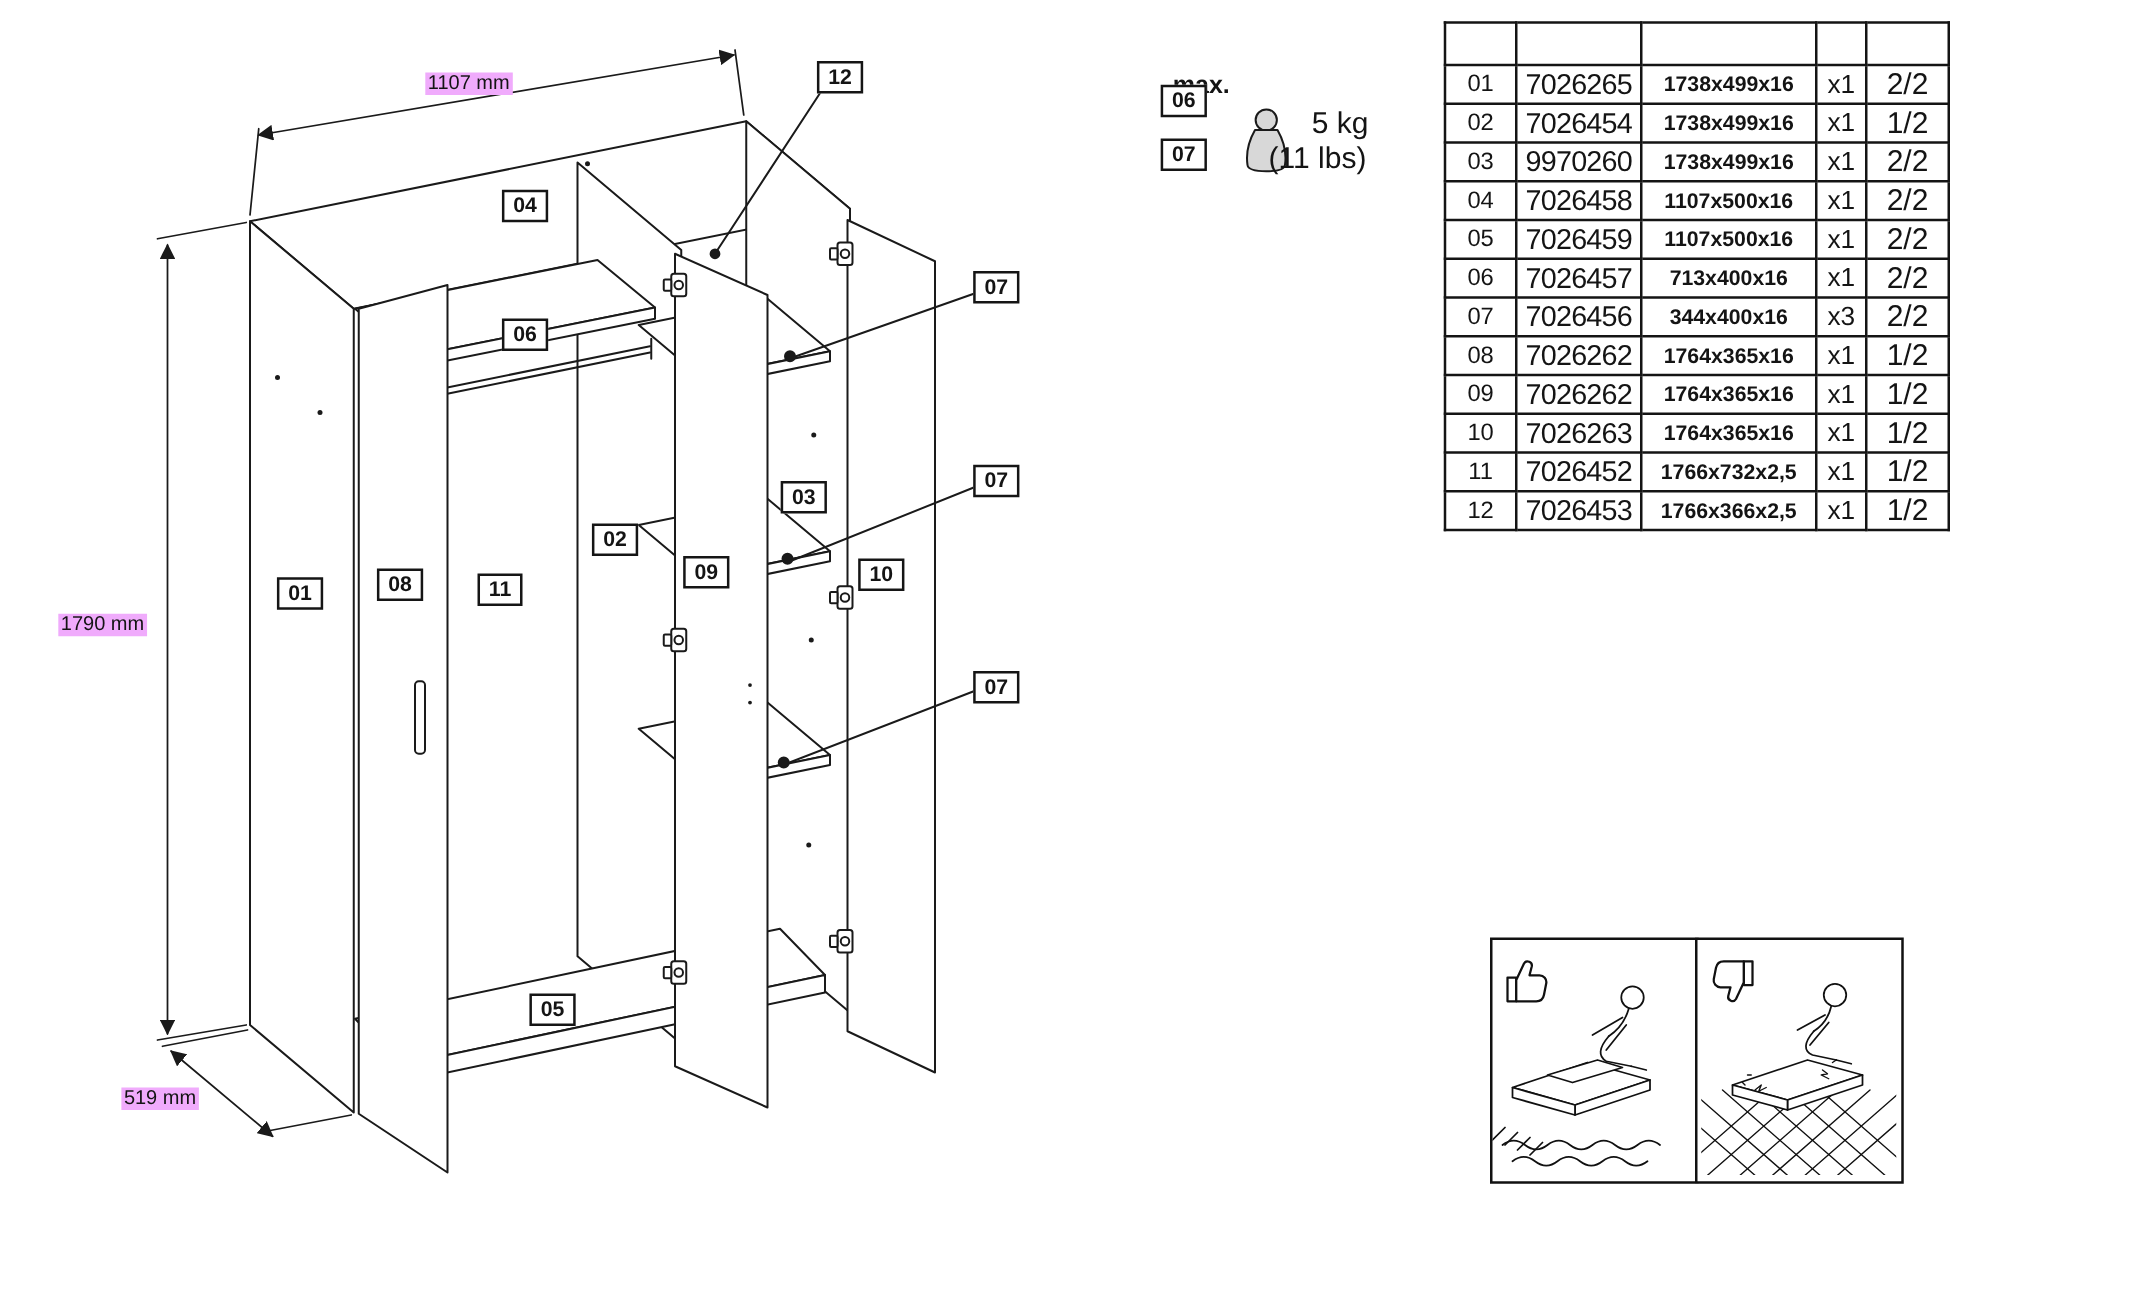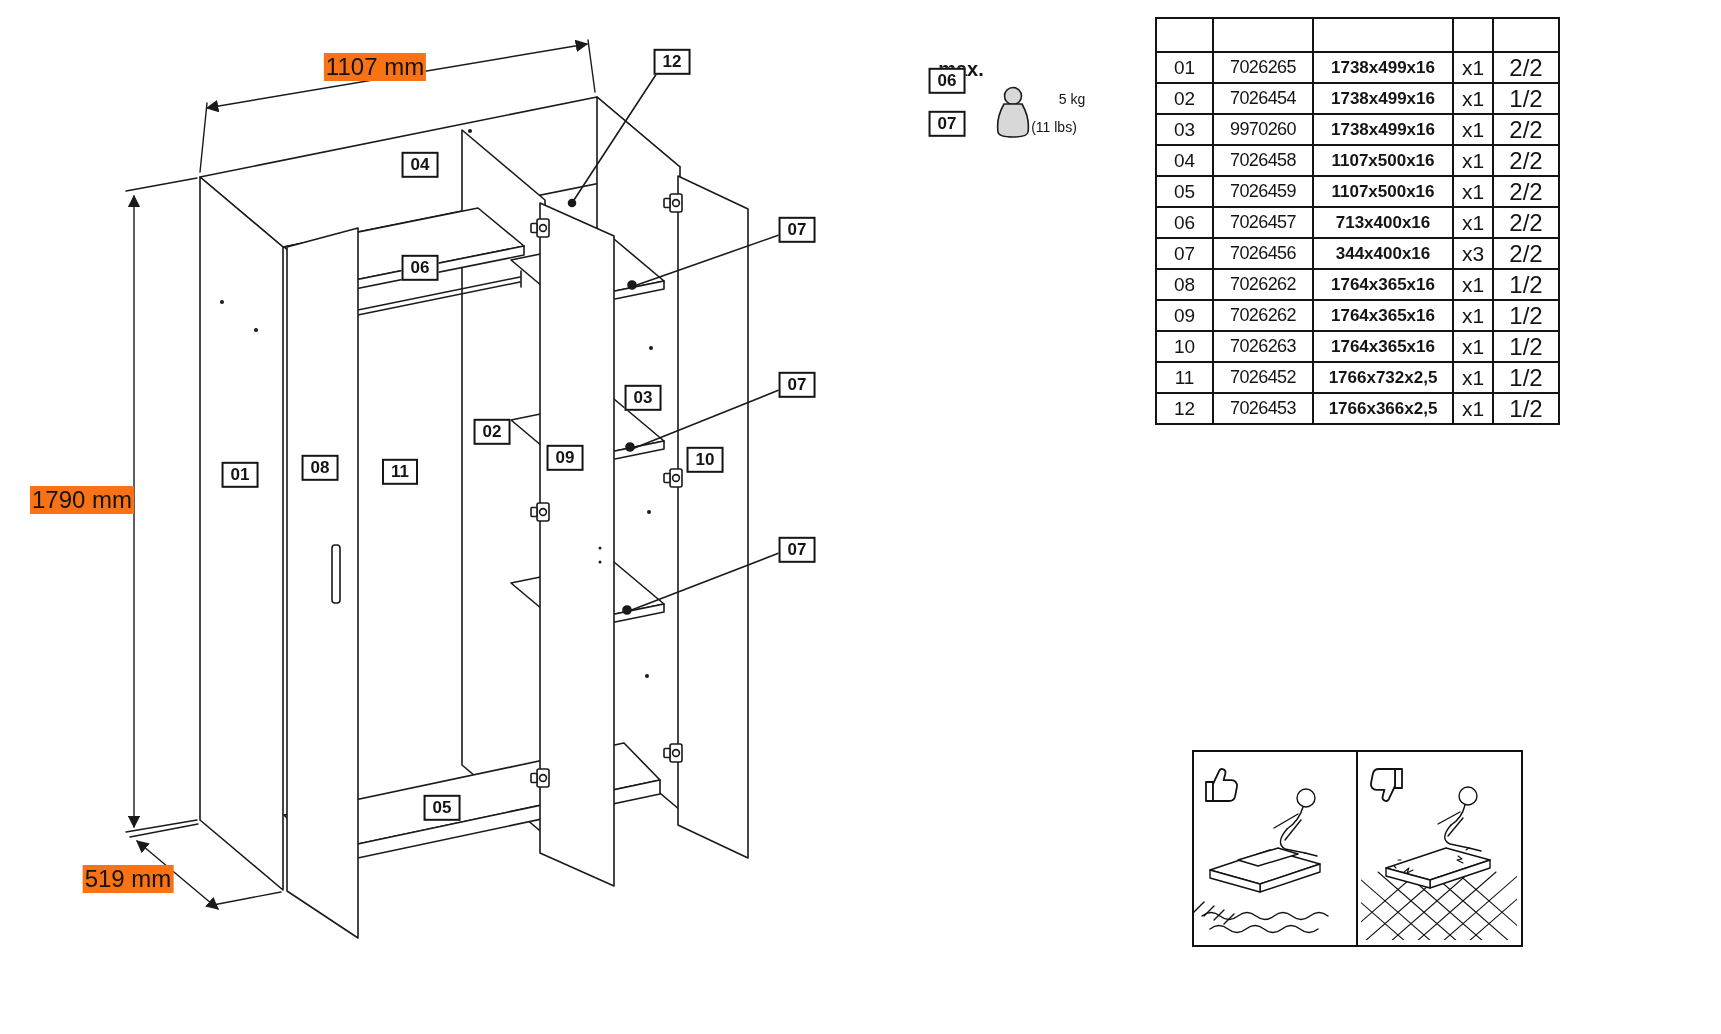--- a/index.html
+++ b/index.html
@@ -2,29 +2,29 @@
 <html><head>
 <meta charset="utf-8">
 <style>
   *{margin:0;padding:0;box-sizing:border-box;}
   html,body{background:#e9e9e9;}
   .page{position:relative;width:1721px;height:1034px;background:#fff;overflow:hidden;
         font-family:"Liberation Sans",sans-serif;color:#141414;}
   .main-svg{position:absolute;left:0;top:0;}
   .plabel{position:absolute;transform:translate(-50%,-50%);border:2px solid #151515;background:#fff;
           font-weight:bold;font-size:17px;line-height:1.2;padding:1px 7px;white-space:nowrap;z-index:5;}
-  .dimlabel{position:absolute;transform:translate(-50%,-50%);font-size:24px;white-space:nowrap;
-            background:#f97316;padding:0 2px;z-index:4;}
+  .dimlabel{position:absolute;transform:translate(-50%,-50%);font-size:16px;white-space:nowrap;
+            background:#f0abfc;padding:0 2px;z-index:4;}
   .wn-max{position:absolute;transform:translate(-50%,-50%);font-weight:bold;font-size:20px;z-index:4;}
-  .wn-txt{position:absolute;transform:translate(-50%,-50%);font-size:14px;white-space:nowrap;z-index:4;}
+  .wn-txt{position:absolute;transform:translate(-50%,-50%);font-size:24px;white-space:nowrap;z-index:4;}
   table.parts{position:absolute;left:1155px;top:17px;border-collapse:collapse;background:#fff;z-index:5;}
   table.parts td{border:2px solid #141414;text-align:center;vertical-align:middle;padding:0 3px;height:31px;}
   table.parts tr.hdr td{height:34px;}
   .c-no{font-size:19px;}
-  .c-part{font-size:18px;letter-spacing:-0.6px;}
+  .c-part{font-size:23px;letter-spacing:-0.6px;}
   .c-size{font-size:17px;font-weight:bold;}
   .c-qty{font-size:21px;}
   .c-page{font-size:24px;border-radius:12px;}
   .illu{position:absolute;top:750px;width:167px;height:197px;border:2.5px solid #111;background:#fff;z-index:5;}
   .illu.ok{left:1192px;}
   .illu.bad{left:1356px;}
   .illu svg{display:block;}
 </style>
 </head>
 <body>

